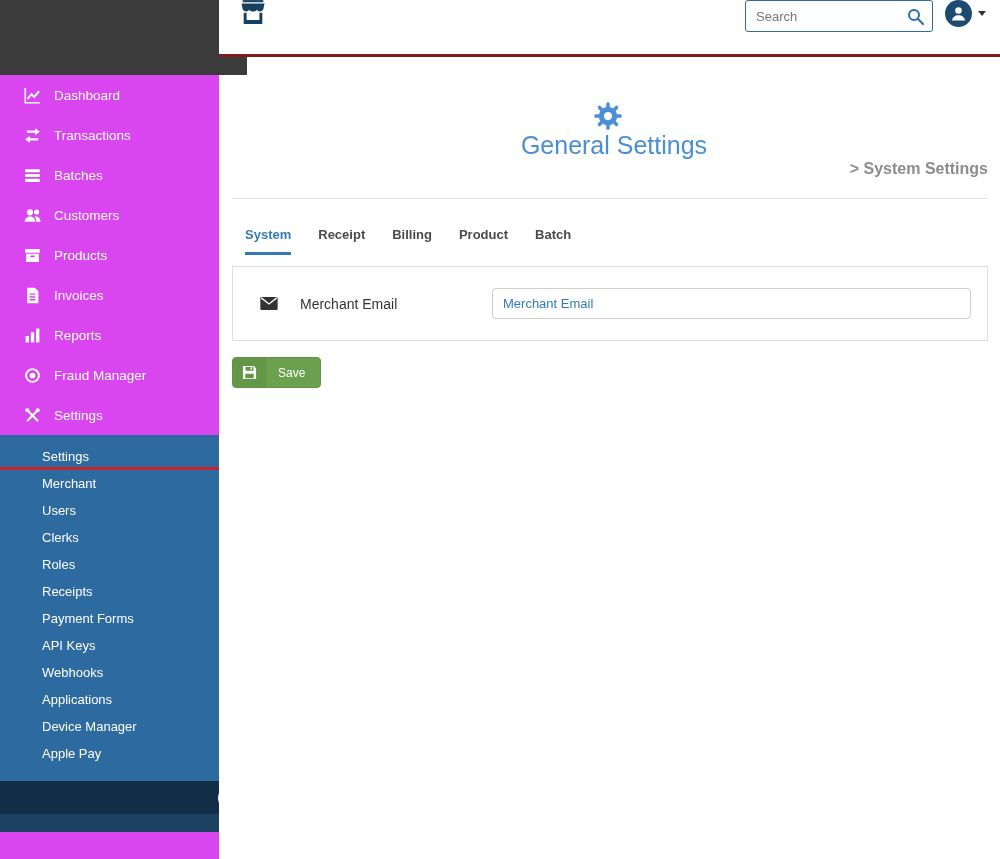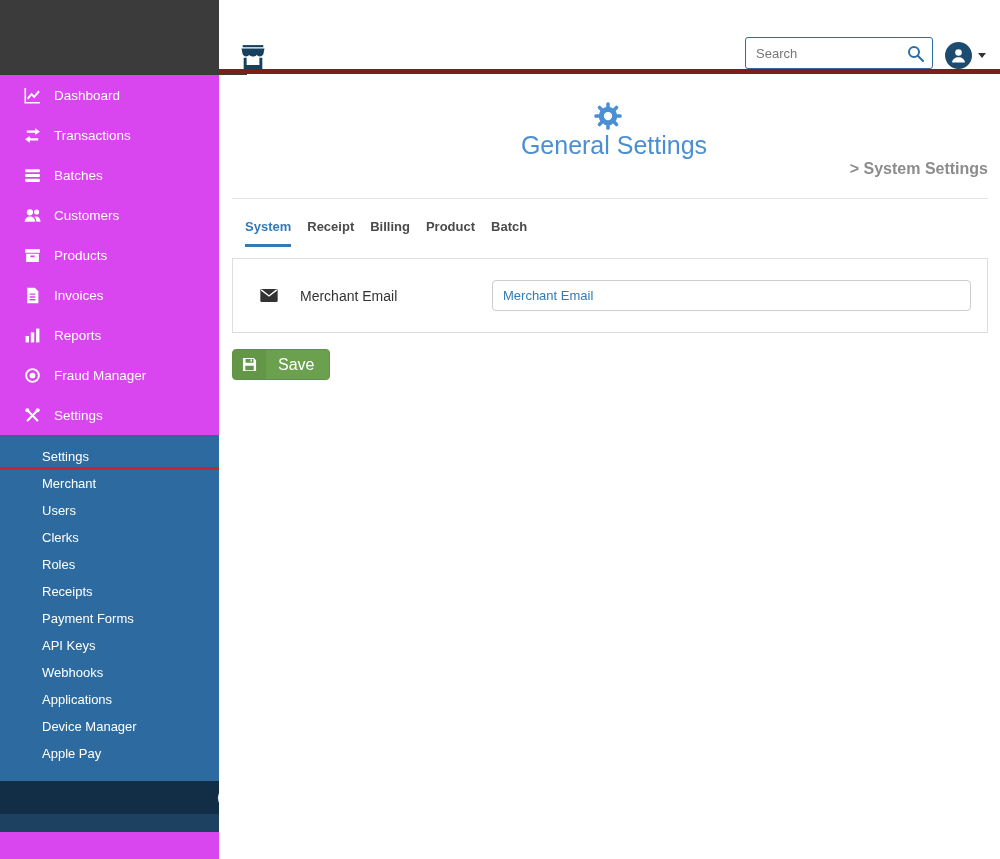--- a/index.html
+++ b/index.html
@@ -18,58 +18,58 @@
   .submenu{flex:0 0 auto;background:#2d6a9f;padding:8px 0 14px;}
   .submenu-item{height:27px;display:flex;align-items:center;padding-left:42px;color:#fff;font-size:13px;position:relative;cursor:pointer;}
   .submenu-item.active .underline{position:absolute;left:0;right:0;bottom:0;height:3px;background:#c9252c;}
   .submenu-item.active .pointer{position:absolute;right:0;bottom:-4px;width:0;height:0;
     border-top:6px solid transparent;border-bottom:6px solid transparent;border-right:9px solid #c9252c;}
   .sidebar-footer{height:33px;flex:0 0 auto;background:#122e47;display:flex;align-items:center;justify-content:flex-end;padding-right:8px;box-sizing:border-box;}
   .collapse-btn{background:none;border:0;padding:0;cursor:pointer;display:flex;}
   .bottom-strip{height:18px;flex:0 0 auto;background:#1c4161;}
 
   
-  .header{position:absolute;left:219px;top:0;width:781px;height:74px;background:#fff;display:flex;align-items:flex-end;
-    padding:0 14px 0 21px;box-sizing:border-box;border-bottom:5px solid #7f1d1d;}
+  .header{position:absolute;left:219px;top:0;width:781px;height:57px;background:#fff;display:flex;align-items:flex-start;
+    padding:0 14px 0 21px;box-sizing:border-box;border-bottom:3px solid #7f1d1d;}
   .store-icon{display:flex;cursor:pointer;}
   .header-spacer{flex:1;}
   .search-box{width:188px;height:32px;border:1px solid #2e6da4;border-radius:3px;display:flex;align-items:center;box-sizing:border-box;margin-right:12px;background:#fff;}
   .search-box input{border:0;outline:0;flex:1;min-width:0;padding:0 6px 0 10px;font-size:13px;color:#555;font-family:inherit;background:transparent;}
   .search-box input::placeholder{color:#767676;opacity:1;}
   .search-icon{margin-right:8px;display:flex;cursor:pointer;}
   .user-menu{display:flex;align-items:center;cursor:pointer;}
   .avatar{width:27px;height:27px;border-radius:50%;background:#1d4b70;display:flex;align-items:center;justify-content:center;margin-right:6px;overflow:hidden;}
   .caret{width:0;height:0;border-left:4px solid transparent;border-right:4px solid transparent;border-top:5px solid #333;}
 
   
   .main{position:absolute;left:219px;top:75px;width:781px;height:784px;background:#fff;padding:26px 12px 0 13px;box-sizing:border-box;}
   .title-row{display:flex;align-items:center;padding-left:8px;flex-direction:column;}
   .gear-icon{display:flex;margin-right:13px;}
   .page-title{font-size:25px;color:#4a8fd3;font-weight:400;}
   .breadcrumb{font-size:16px;font-weight:bold;color:#8c8c8c;margin-left:7px;align-self:flex-end;padding-bottom:5px;}
   .divider{border:0;border-top:1px solid #e4e4e4;margin:15px 0 0;}
-  .tabs{display:flex;gap:16px;margin-top:20px;padding-left:13px;}
+  .tabs{display:flex;gap:27px;margin-top:28px;padding-left:13px;}
   .tab{font-size:13px;font-weight:bold;color:#4a4a4a;padding-bottom:10px;cursor:pointer;border-bottom:3px solid transparent;}
   .tab.active{color:#337ab7;border-bottom-color:#337ab7;}
   .panel{border:1px solid #ddd;margin-top:11px;background:#fff;}
   .form-row{display:flex;align-items:center;height:73px;padding:0 16px 0 27px;}
   .form-row + .form-row{border-top:1px solid #e8e8e8;}
   .field-icon{width:20px;display:flex;color:#333;flex:0 0 auto;}
   .field-label{width:192px;margin-left:20px;font-size:14px;color:#333;flex:0 0 auto;}
   .text-input{flex:1;height:31px;border:1px solid #ccc;border-radius:4px;padding:0 10px;font-size:13px;color:#337ab7;box-sizing:border-box;font-family:inherit;outline:none;}
   .text-input::placeholder{color:#337ab7;opacity:1;}
   .select{flex:1;height:32px;border:1px solid #ccc;border-radius:4px;display:flex;align-items:center;justify-content:space-between;padding:0 9px 0 10px;box-sizing:border-box;cursor:pointer;background:#fff;}
   .select .value{font-size:13px;font-weight:bold;color:#333;}
   .updown{display:flex;flex-direction:column;gap:2px;align-items:center;}
   .updown i{width:0;height:0;border-left:4px solid transparent;border-right:4px solid transparent;display:block;}
   .updown .up{border-bottom:5px solid #444;}
   .updown .down{border-top:5px solid #444;}
   .save-btn{margin-top:16px;height:31px;display:inline-flex;align-items:center;background:#6ba14e;border:1px solid #5f9344;border-radius:4px;color:#fff;cursor:pointer;padding:0;font-family:inherit;overflow:hidden;}
   .save-icon-seg{width:33px;align-self:stretch;display:flex;align-items:center;justify-content:center;background:#639647;}
-  .save-label{padding:0 15px 0 12px;font-size:16px;}
+  .save-label{padding:0 15px 0 12px;font-size:12px;}
 </style>
 </head>
 <body>
 
 <div class="app">
 
   <aside class="sidebar">
     <div class="sidebar-top"></div>
 
     <nav class="nav">

